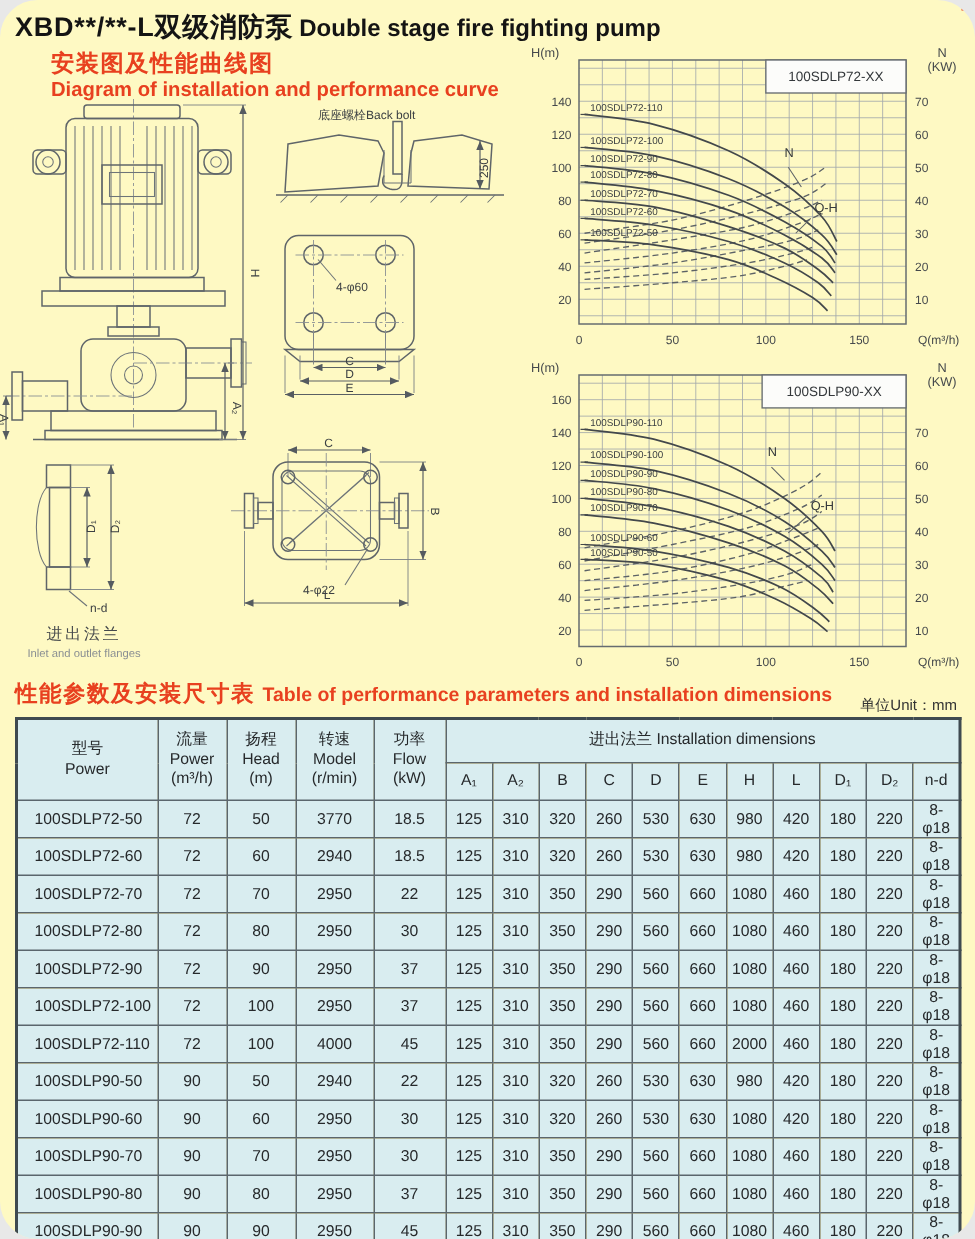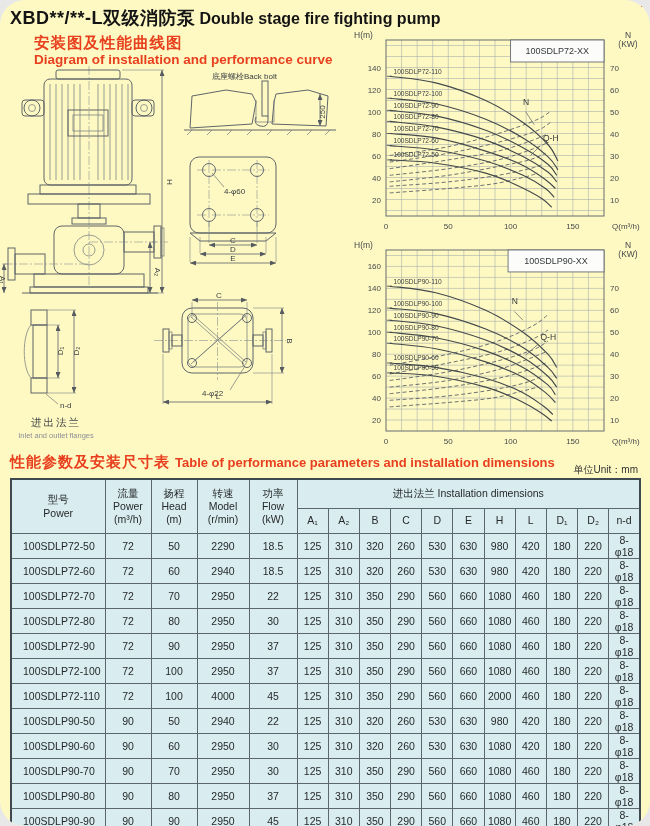--- a/index.html
+++ b/index.html
@@ -435,21 +435,21 @@
           <th>D₁</th>
           <th>D₂</th>
           <th>n-d</th>
         </tr>
     </thead>
     <tbody>
         <tr>
           <td class="model-cell">100SDLP72-50</td>
           <td>72</td>
           <td>50</td>
-          <td>2290</td>
+          <td>3770</td>
           <td>18.5</td>
           <td>125</td>
           <td>310</td>
           <td>320</td>
           <td>260</td>
           <td>530</td>
           <td>630</td>
           <td>980</td>
           <td>420</td>
           <td>180</td>

